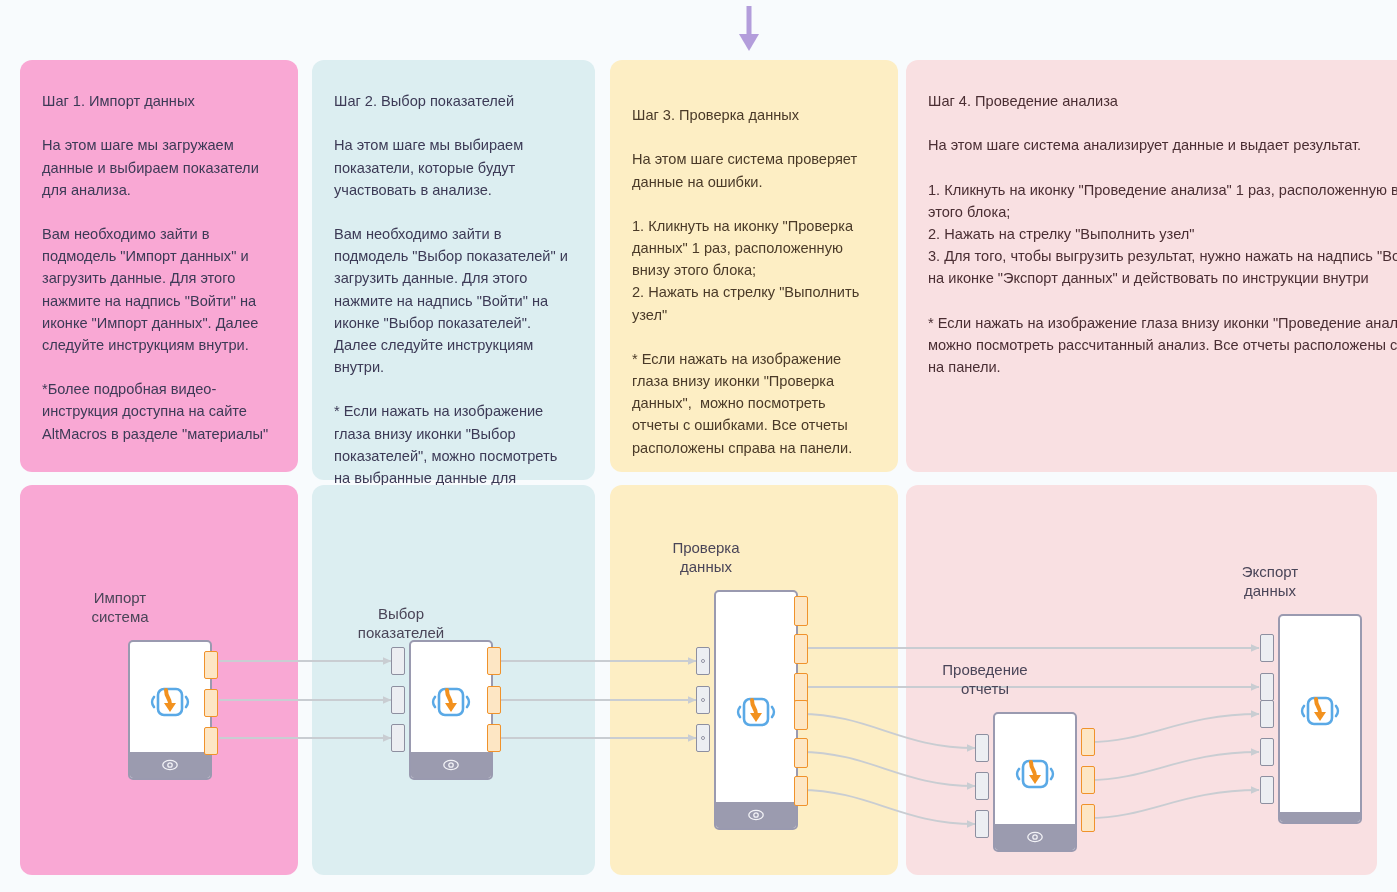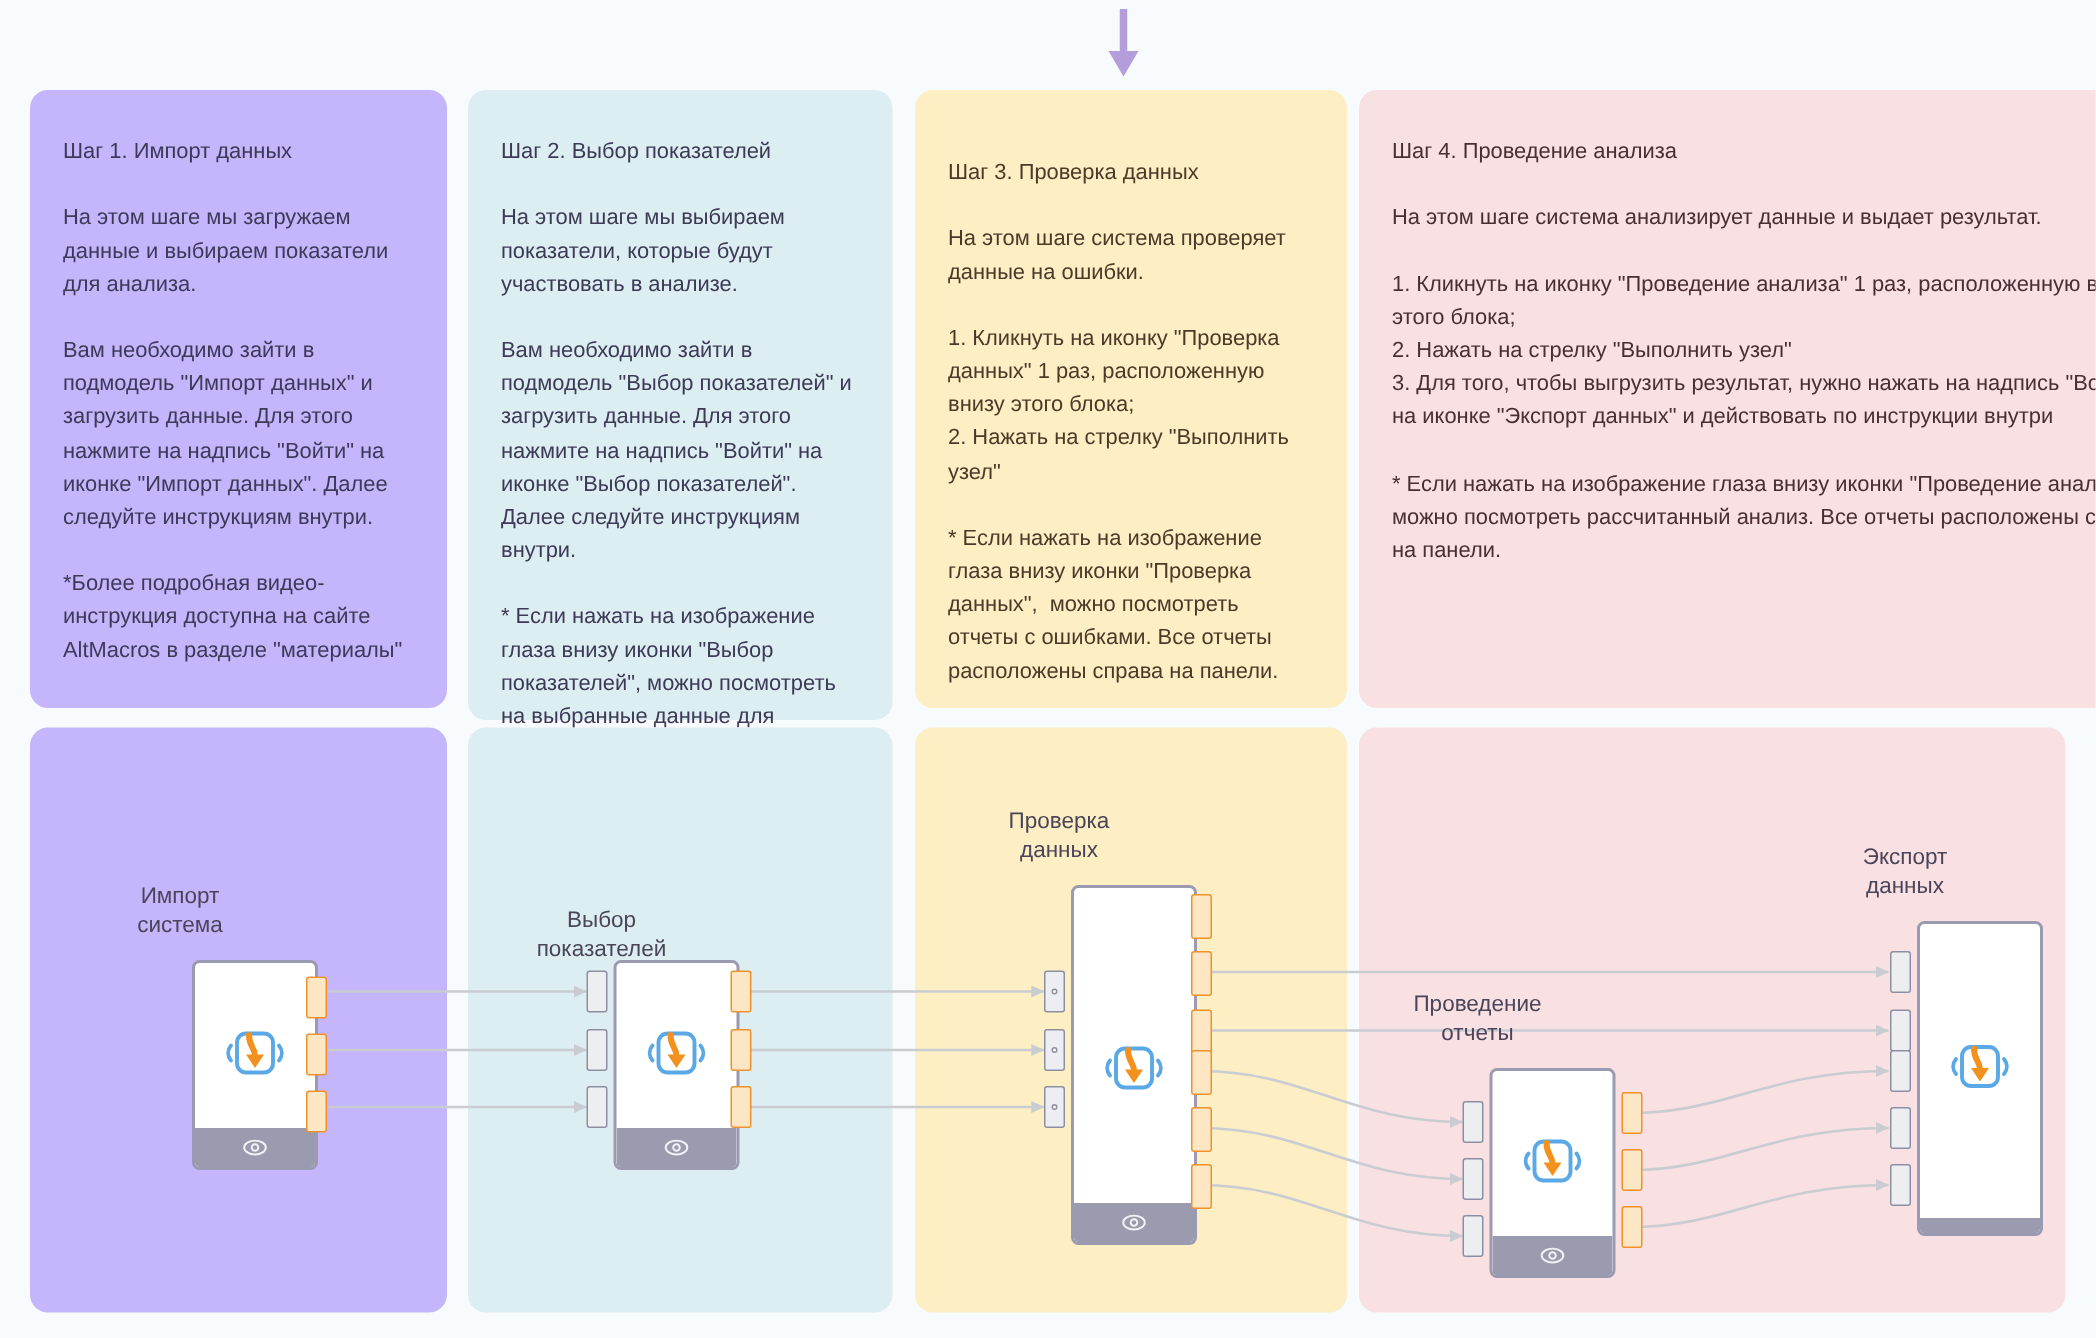--- a/index.html
+++ b/index.html
@@ -15,21 +15,21 @@
   .top-arrow{position:absolute;left:735px;top:4px;width:28px;height:48px;}
 
   
   .panel{position:absolute;border-radius:12px;box-sizing:border-box;}
   .panel-text{
     position:absolute;left:0;top:0;right:0;bottom:0;
     padding:30px 22px 14px 22px;box-sizing:border-box;
     font-size:14.6px;line-height:1.52;color:#3a3550;
     white-space:pre-wrap;
   }
-  .p1{background:#c4b5fd;}
+  .p1{background:#f9a8d4;}
   .p2{background:#dceef1;}
   .p3{background:#fdeec4;}
   .p4{background:#f9e0e2;}
   .p1 .panel-text,.p2 .panel-text{color:#3c3a56;}
   .p3 .panel-text{color:#4a3a28;margin-top:14px;}
   .p4 .panel-text{color:#4a2e33;}
 
   
   .cpanel{position:absolute;border-radius:12px;box-sizing:border-box;}
 

